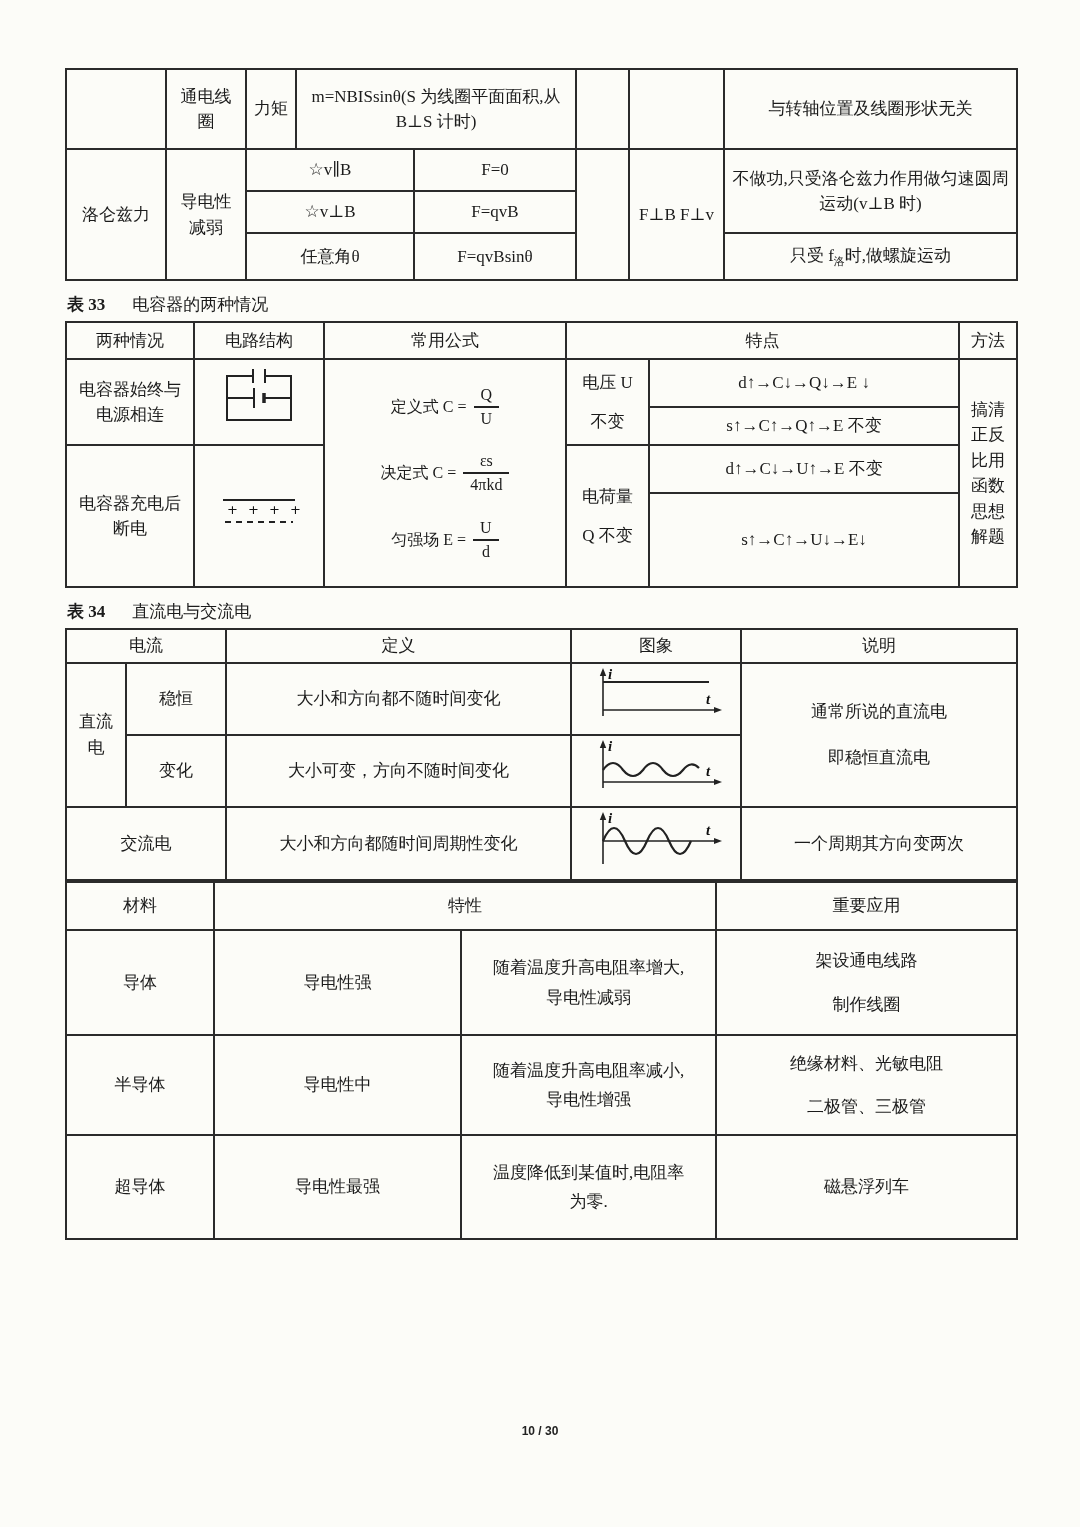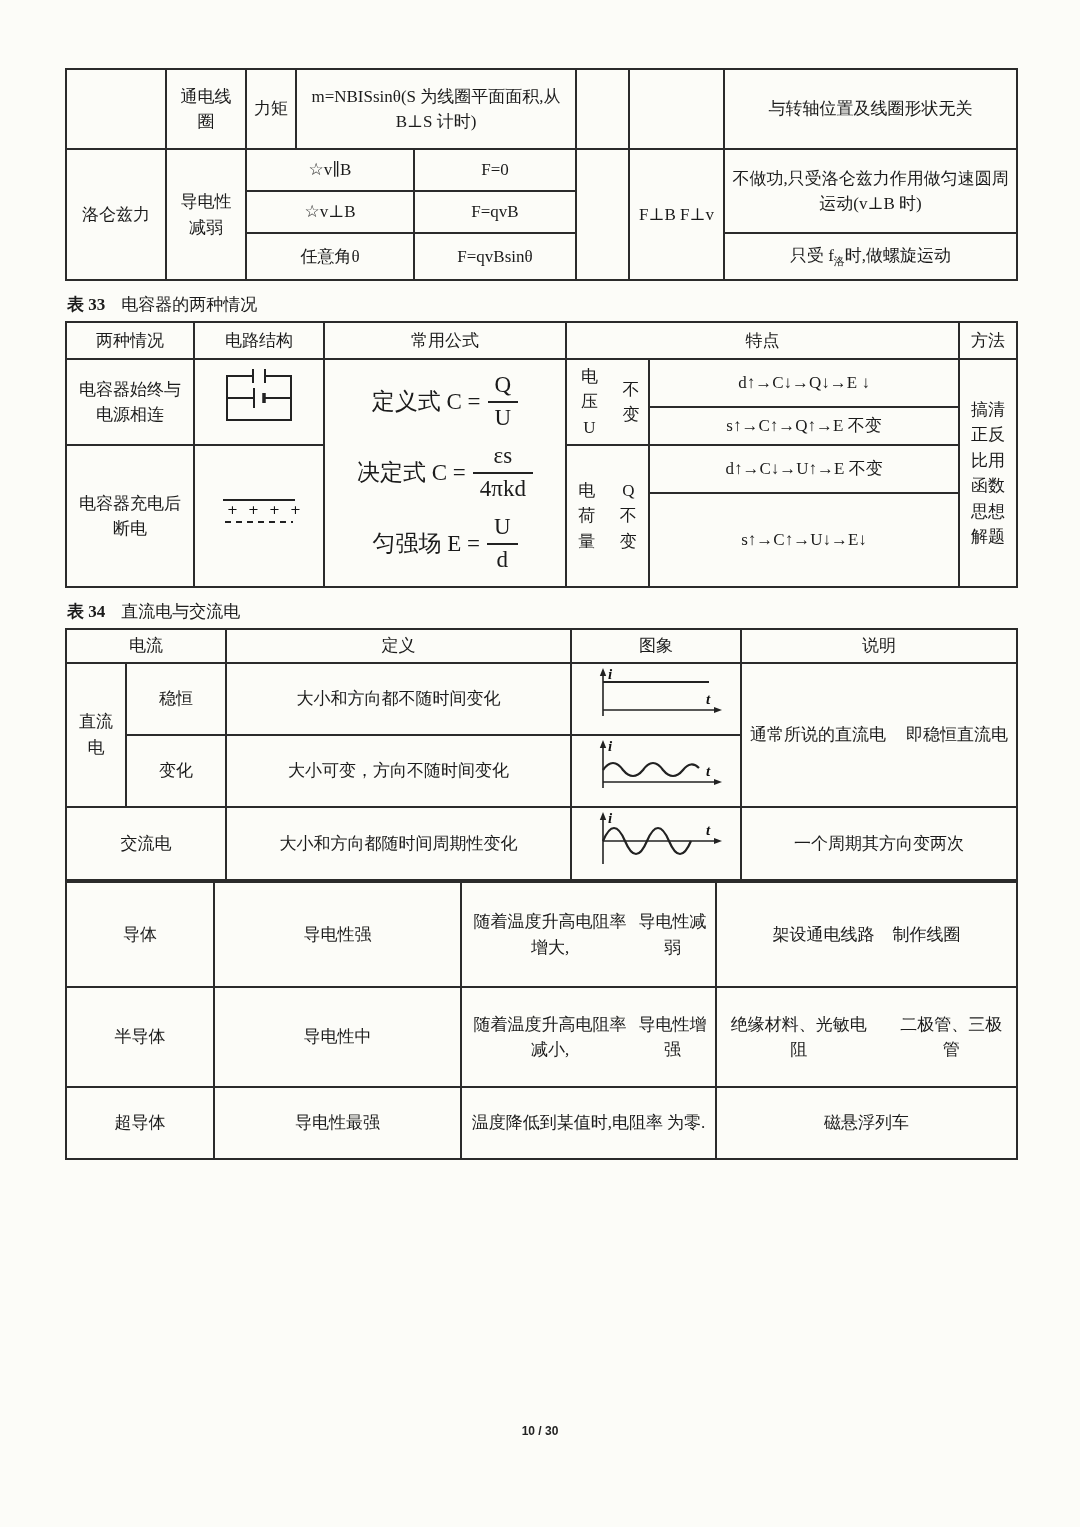--- a/index.html
+++ b/index.html
@@ -17,34 +17,34 @@
   .tbl td {
     border:2px solid #2b2b2b;
     text-align:center;
     vertical-align:middle;
     font-size:17px;
     line-height:1.5;
     padding:2px 6px;
     word-wrap:break-word;
   }
   .caption { font-size:17px; margin:12px 0 5px 2px; }
-  .caption .lbl { font-weight:bold; margin-right:16px; }
+  .caption .lbl { font-weight:bold; margin-right:27px; }
 
   .pad-narrow { padding:2px 13px; }
   .pad-sit   { padding:2px 10px; }
   .pad-none  { padding:2px 2px; }
 
-  .vstack { display:flex; flex-direction:row; align-items:center; justify-content:center; }
+  .vstack { display:flex; flex-direction:column; align-items:center; justify-content:center; }
   .gap4  { gap:4px; }
   .gap14 { gap:14px; }
   .gap18 { gap:18px; }
   .gap20 { gap:20px; }
 
   .formulas { display:flex; flex-direction:column; justify-content:space-evenly; align-items:center; height:222px; }
-  .formula  { display:flex; align-items:center; justify-content:center; font-size:23px; }
+  .formula  { display:flex; align-items:center; justify-content:center; font-size:16px; }
   .frac { display:inline-block; vertical-align:middle; text-align:center; margin-left:7px; line-height:1.25; }
   .frac .num { display:block; border-bottom:2px solid #222; padding:0 7px 1px; }
   .frac .den { display:block; padding:1px 7px 0; }
 
   sub.small { font-size:11px; }
 
   
   .w  { stroke:#222; stroke-width:2; fill:none; }
   .wd { stroke:#222; stroke-width:2; fill:none; stroke-dasharray:6 5; }
   .charge { font-family:"DejaVu Sans",sans-serif; font-size:13px; fill:#111; letter-spacing:3px; }
@@ -275,20 +275,25 @@
     </table>
 
   <table class="tbl">
     <colgroup>
       <col style="width:148px">
         <col style="width:247px">
         <col style="width:255px">
         <col style="width:301px">
     </colgroup>
     <tbody>
+        <tr style="height:48px">
+      <td>材料</td>
+      <td colspan="2">特性</td>
+      <td>重要应用</td>
+    </tr>
     <tr style="height:105px">
       <td>导体</td>
       <td>导电性强</td>
       <td>
         <div class="vstack gap4">
           <div>随着温度升高电阻率增大,</div>
           <div>导电性减弱</div>
         </div>
       </td>
       <td>
@@ -307,21 +312,21 @@
           <div>导电性增强</div>
         </div>
       </td>
       <td>
         <div class="vstack gap18">
           <div>绝缘材料、光敏电阻</div>
           <div>二极管、三极管</div>
         </div>
       </td>
     </tr>
-    <tr style="height:72px">
+    <tr style="height:104px">
       <td>超导体</td>
       <td>导电性最强</td>
       <td>
         <div class="vstack gap4">
           <div>温度降低到某值时,电阻率</div>
           <div>为零.</div>
         </div>
       </td>
       <td>磁悬浮列车</td>
     </tr>

